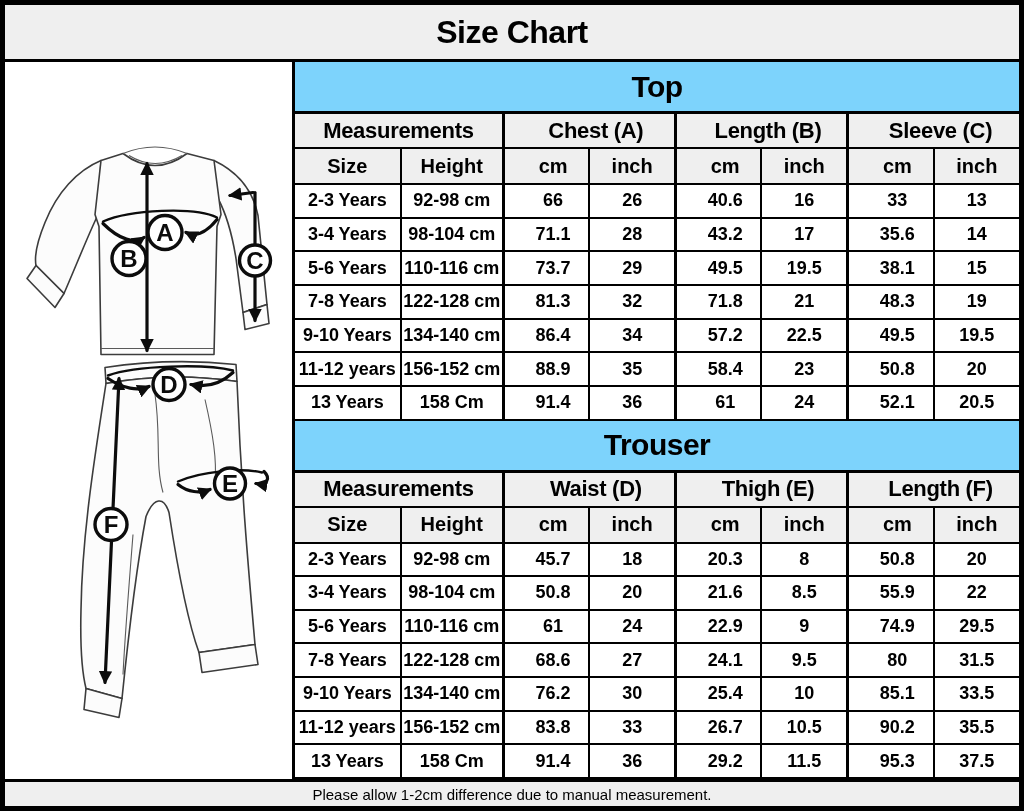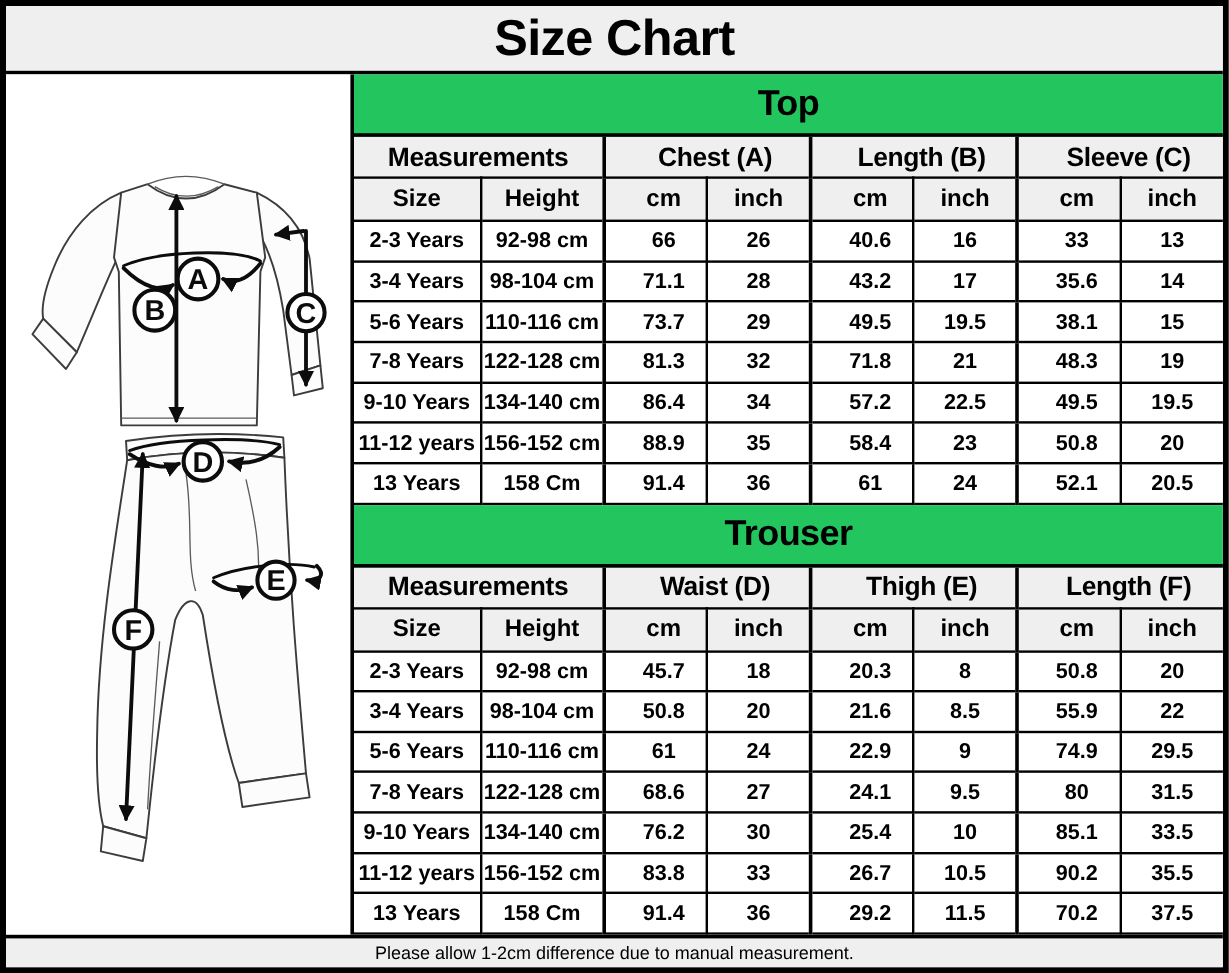--- a/index.html
+++ b/index.html
@@ -13,39 +13,39 @@
     display:flex; flex-direction:column;
   }
 
   .title-band {
     height:57px; flex:0 0 57px;
     background:#efefef;
     border-bottom:3px solid #000;
     display:flex; align-items:center; justify-content:center;
   }
   .title-band h1 {
-    font-size:42px; font-weight:700; letter-spacing:-0.5px;
+    font-size:32px; font-weight:700; letter-spacing:-0.5px;
   }
 
   .main { flex:1 1 auto; display:flex; min-height:0; }
 
   .diagram-panel {
     flex:0 0 290px; width:290px;
     border-right:3px solid #000;
     background:#fff;
     overflow:hidden;
   }
   .diagram-panel svg { display:block; width:287px; height:100%; }
 
   .tables-panel { flex:1 1 auto; display:flex; flex-direction:column; min-width:0; }
   .section { flex:1 1 50%; display:flex; flex-direction:column; min-height:0; }
 
   .section-band {
     flex:0 0 52px; height:52px;
-    background:#22c55e;
+    background:#7dd3fc;
     border-bottom:3px solid #000;
     display:flex; align-items:center; justify-content:center;
   }
   .section-band h2 { font-size:30px; font-weight:700; letter-spacing:-0.5px; }
 
   table {
     width:100%; height:100%;
     border-collapse:collapse; table-layout:fixed;
     flex:1 1 auto;
   }
@@ -377,21 +377,21 @@
                 <td class="hl">90.2</td>
                 <td>35.5</td>
               </tr>
               <tr>
                 <td>13 Years</td>
                 <td>158 Cm</td>
                 <td class="hl">91.4</td>
                 <td>36</td>
                 <td class="hl">29.2</td>
                 <td>11.5</td>
-                <td class="hl">70.2</td>
+                <td class="hl">95.3</td>
                 <td>37.5</td>
               </tr>
             </tbody>
         </table>
       </div>
 
     </div>
   </div>
 
   <div class="footer-band">

